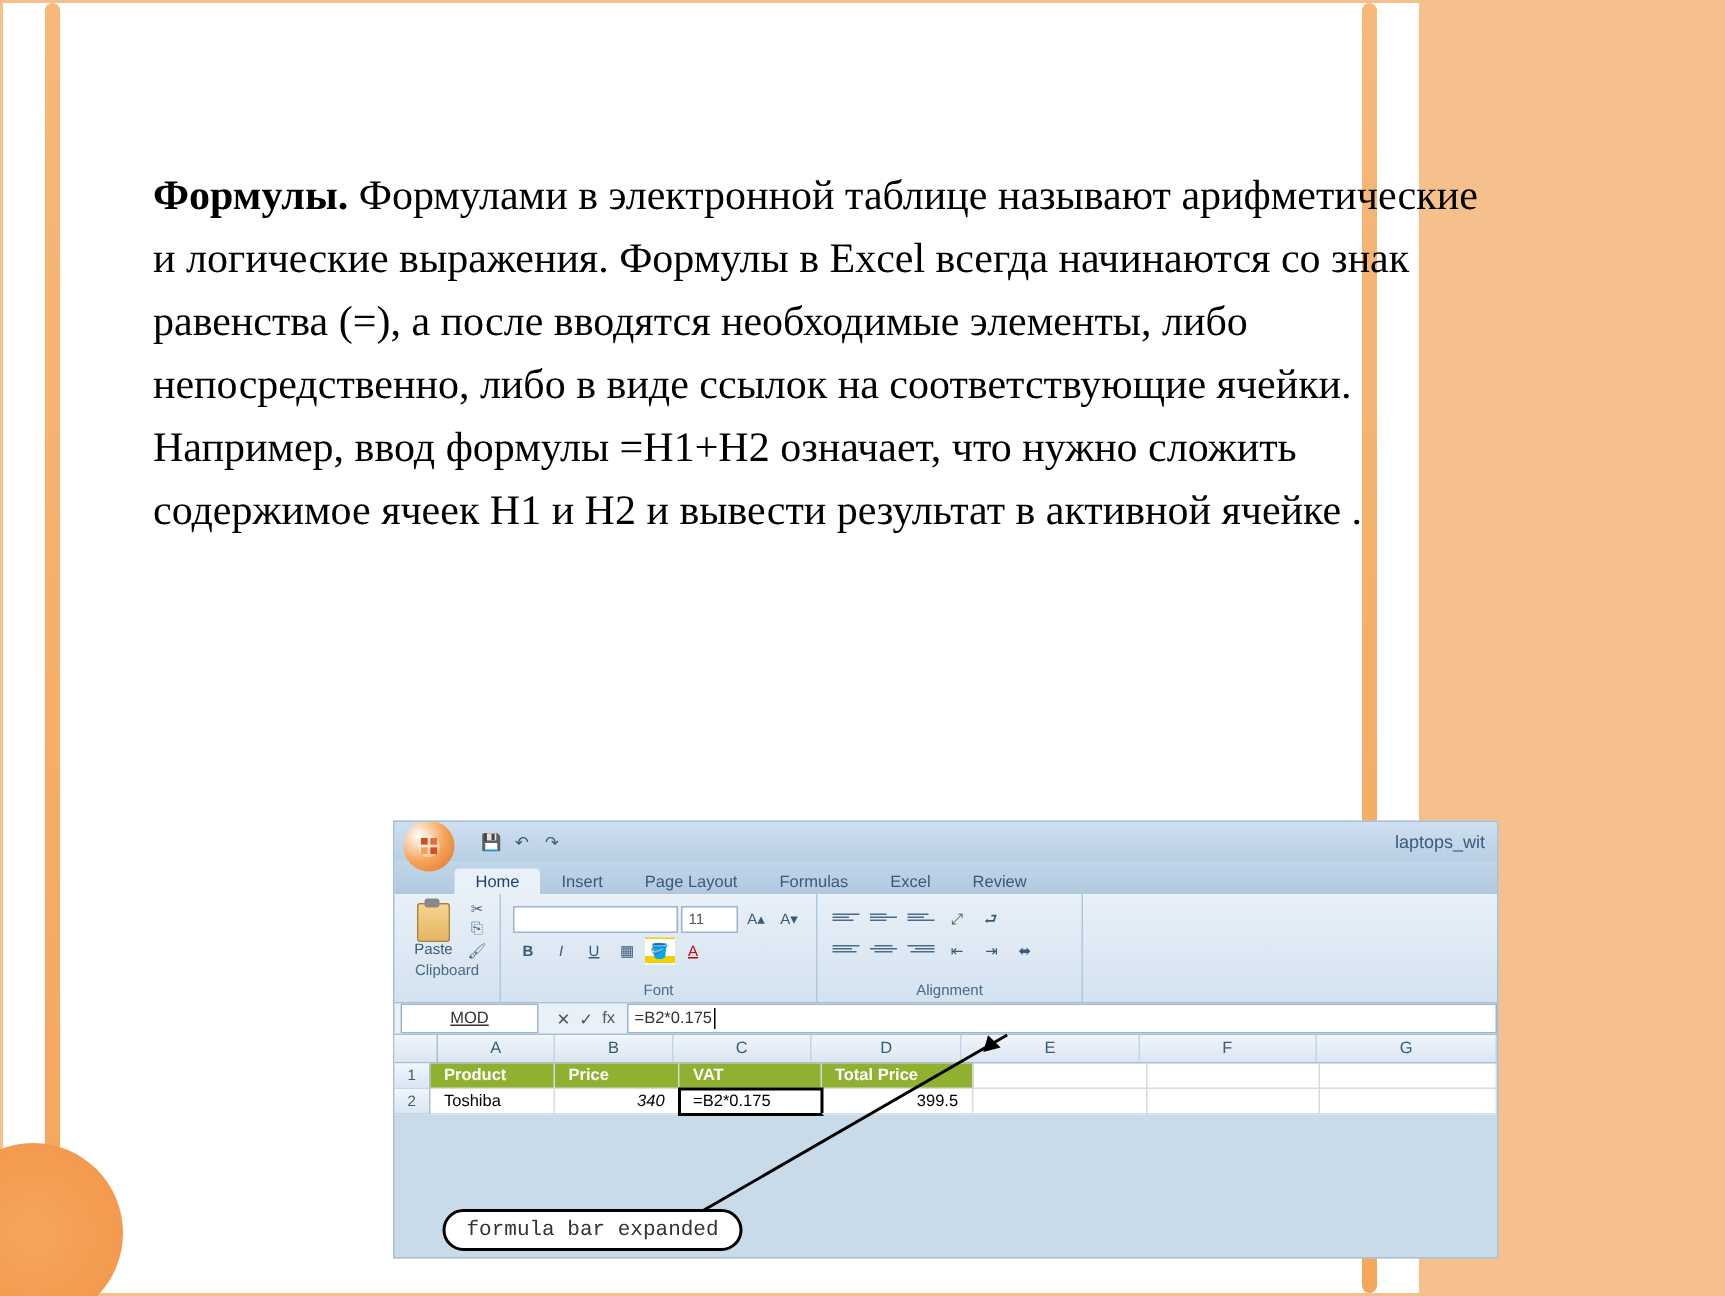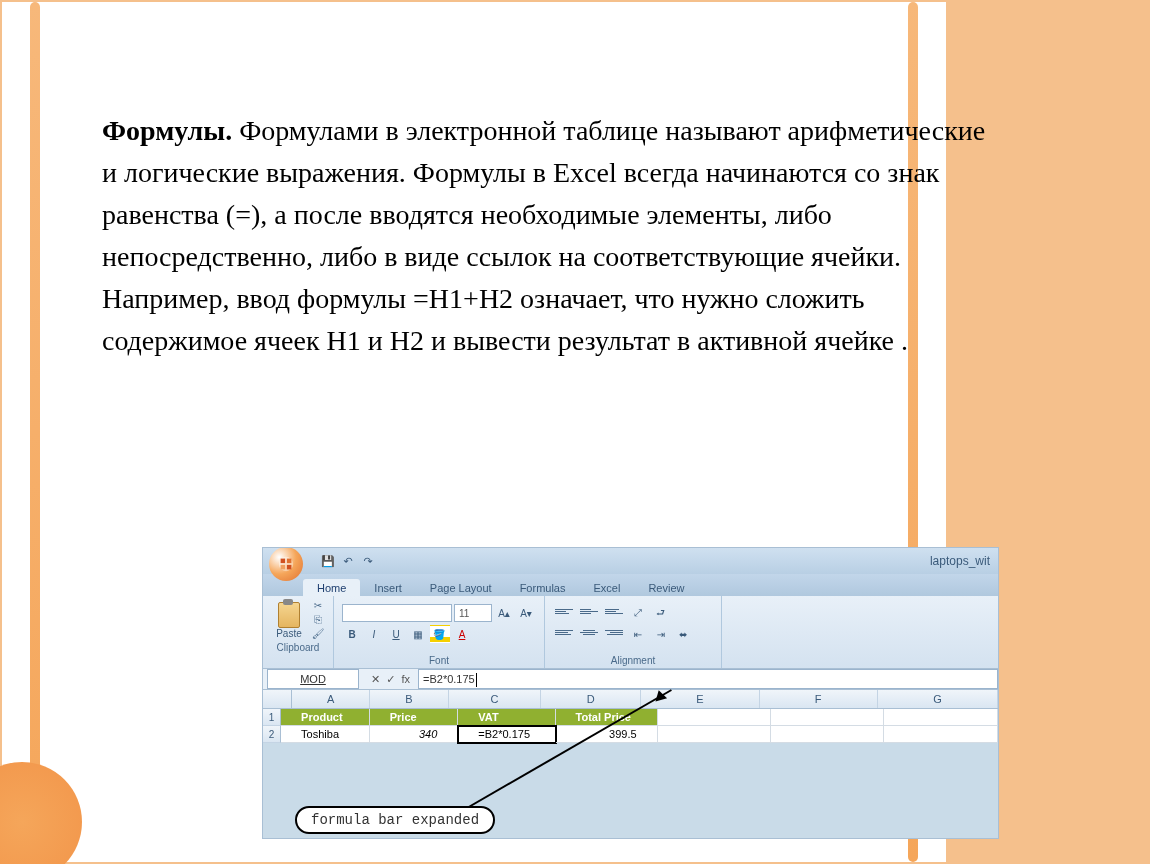--- a/index.html
+++ b/index.html
@@ -339,21 +339,21 @@
     background: linear-gradient(to bottom,#f0f5fa,#dae6f2);
     text-align: center;
     font-size: 10px;
     color: #3a5a7a;
     line-height: 17px;
   }
   .cell {
     border-right: 1px solid #d4dce4;
     border-bottom: 1px solid #d4dce4;
     font-size: 11px;
-    padding: 0 20px;
+    padding: 0 9px;
     line-height: 17px;
     overflow: hidden;
     white-space: nowrap;
   }
   .hdr-cell {
     background: #90b030;
     color: #fff;
     font-weight: bold;
   }
   .cell.num {

